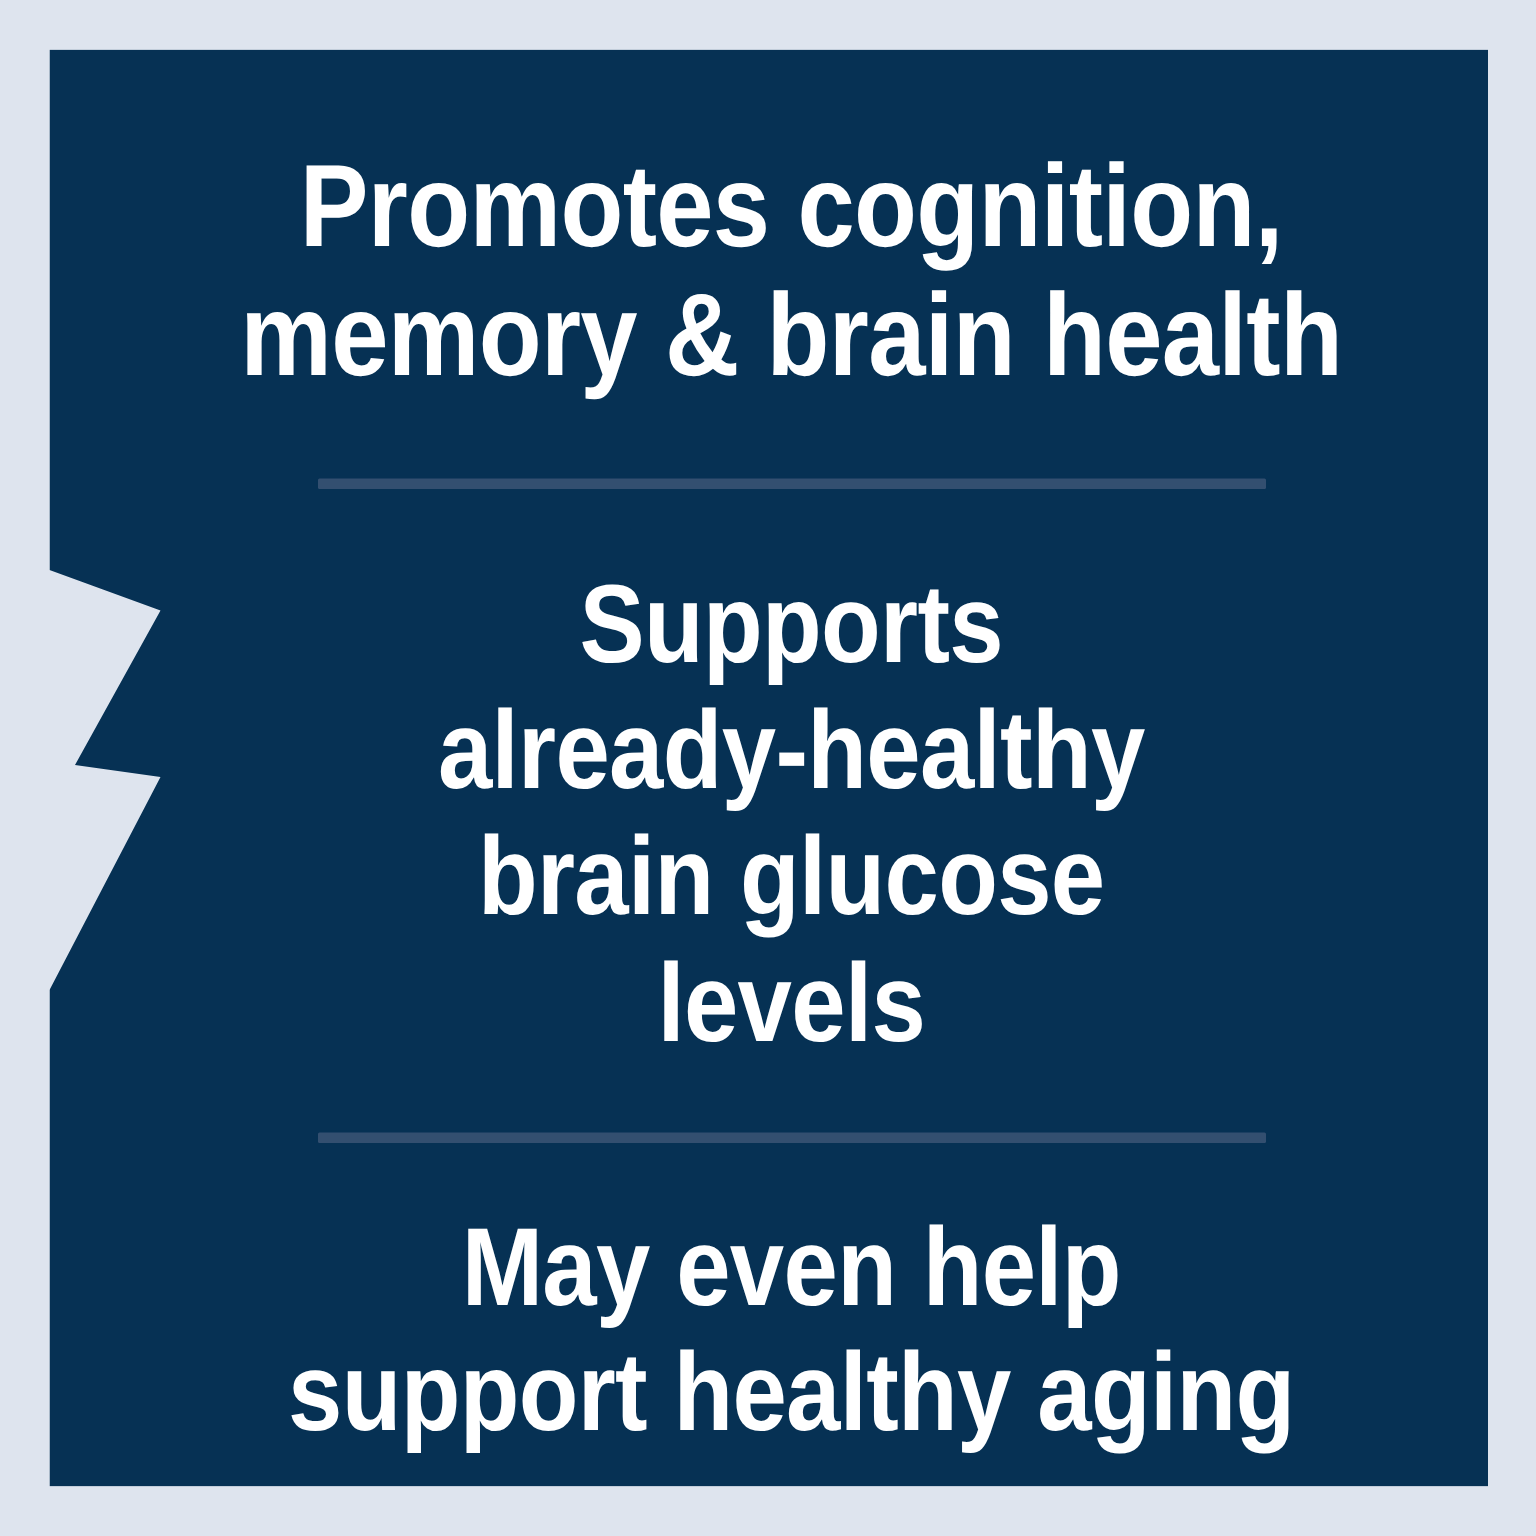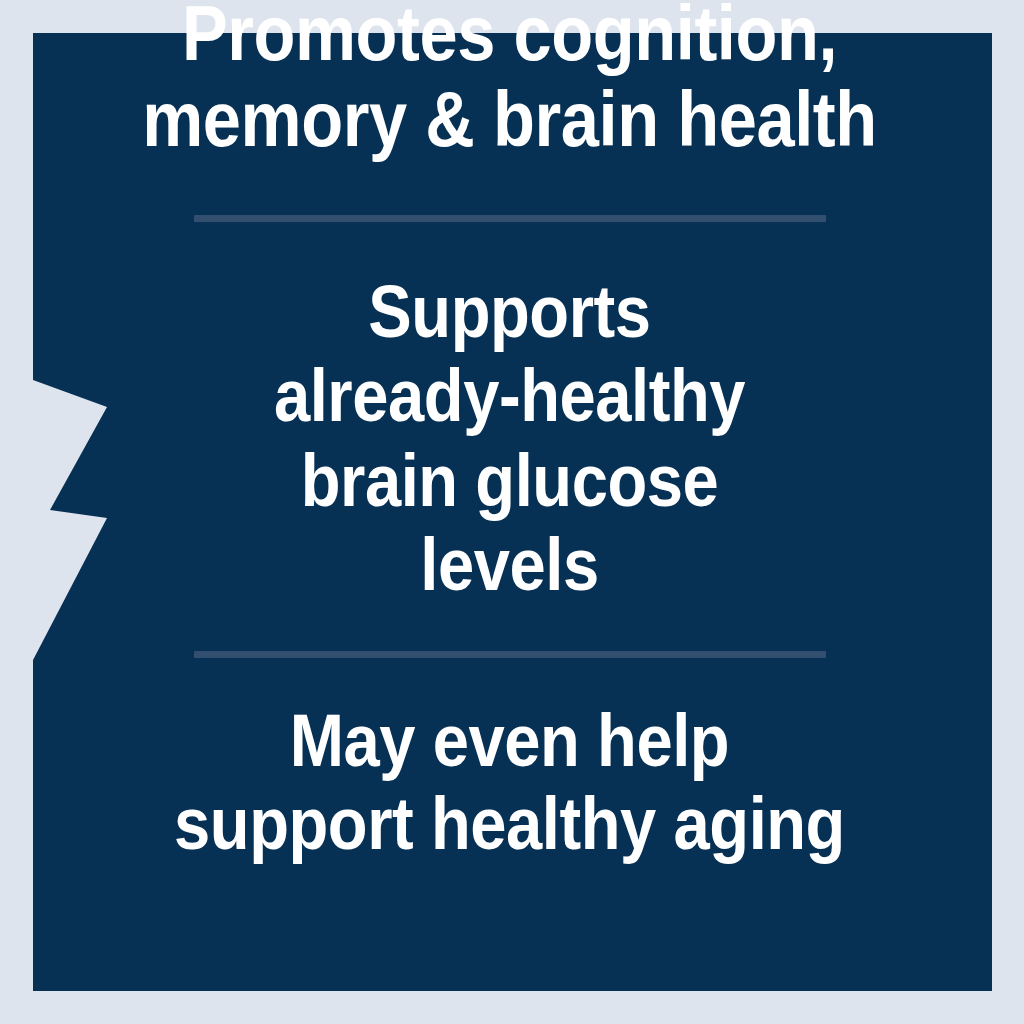--- a/index.html
+++ b/index.html
@@ -52,28 +52,28 @@
         107px 485px,
         50px 477px,
         107px 374px,
         33px 347px
     );
   }
 
   
   .content {
     position: absolute;
-    left: 30px;
+    left: 48px;
     top: 33px;
     width: 959px;
     height: 833px;
     display: flex;
     flex-direction: column;
     align-items: center;
-    justify-content: flex-end;
+    justify-content: flex-start;
     box-sizing: border-box;
   }
 
   .benefit {
     width: 100%;
     text-align: center;
     color: #ffffff;
     font-family: "Liberation Sans Narrow", "Liberation Sans", "DejaVu Sans", sans-serif;
     font-weight: 700;
     letter-spacing: -0.5px;

